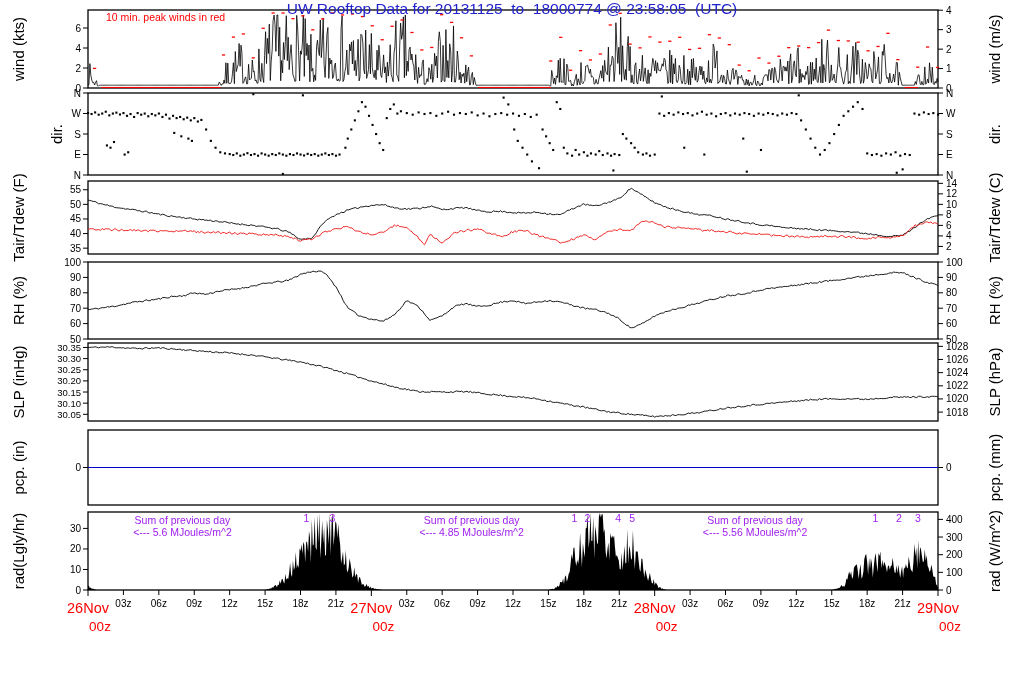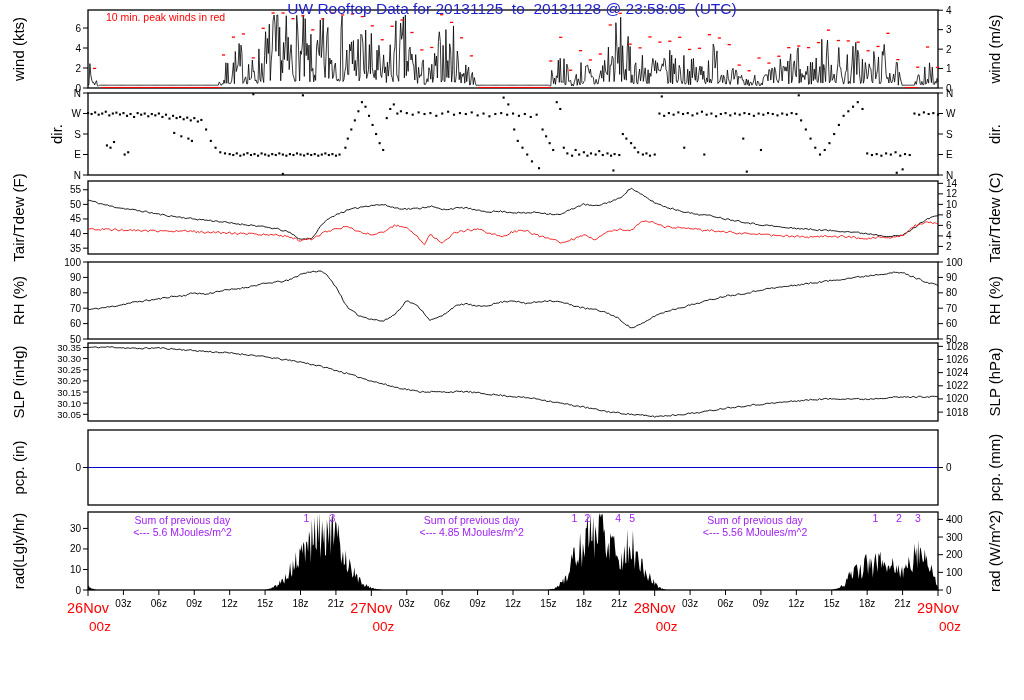--- a/index.html
+++ b/index.html
@@ -622,14 +622,14 @@
         <text x="371.3333333333333" y="613" text-anchor="middle" class="daylab" fill="#ff0000">27Nov</text>
         <text x="383.3333333333333" y="631" text-anchor="middle" class="daysub" fill="#ff0000">00z</text>
         <line x1="654.6666666666666" y1="590" x2="654.6666666666666" y2="596" stroke="#000" stroke-width="1"></line>
         <text x="654.6666666666666" y="613" text-anchor="middle" class="daylab" fill="#ff0000">28Nov</text>
         <text x="666.6666666666666" y="631" text-anchor="middle" class="daysub" fill="#ff0000">00z</text>
         <line x1="938" y1="590" x2="938" y2="596" stroke="#000" stroke-width="1"></line>
         <text x="938" y="613" text-anchor="middle" class="daylab" fill="#ff0000">29Nov</text>
         <text x="950" y="631" text-anchor="middle" class="daysub" fill="#ff0000">00z</text>
       </g>
     </svg>
-  <div class="fig-title">UW Rooftop Data for 20131125  to  20131128 @ 23:58:05  (UTC)</div>
+  <div class="fig-title">UW Rooftop Data for 20131125  to  18000774 @ 23:58:05  (UTC)</div>
 </div>
 
 </body></html>

